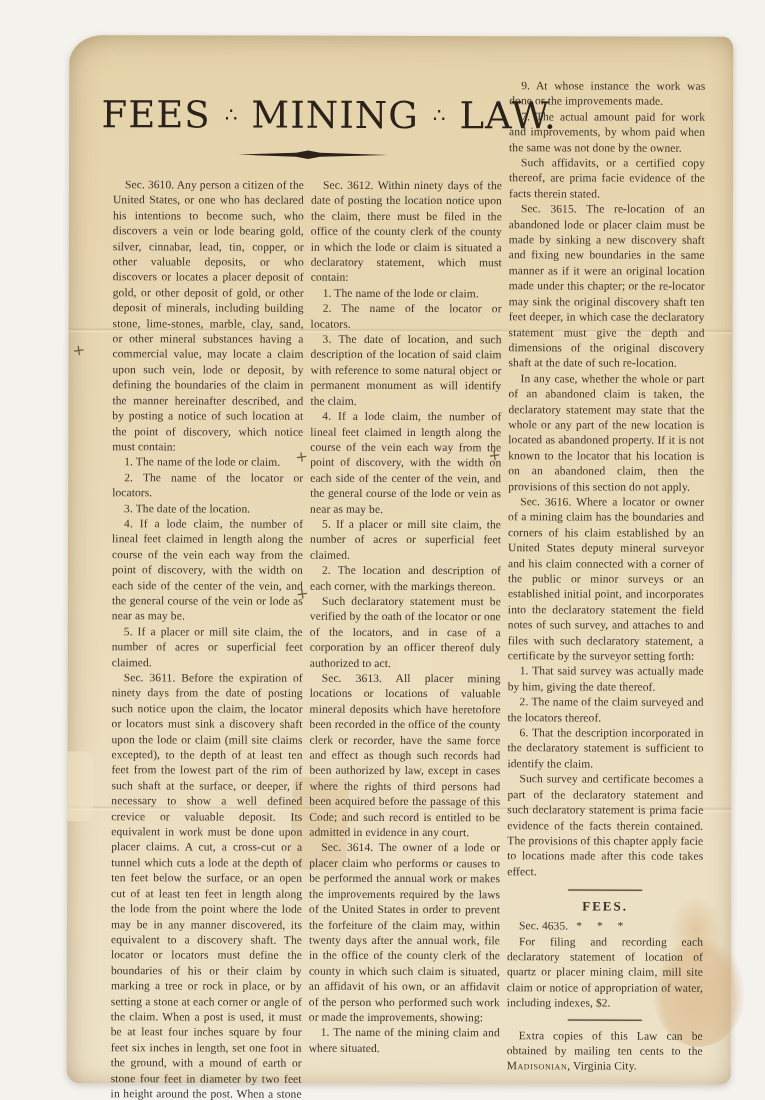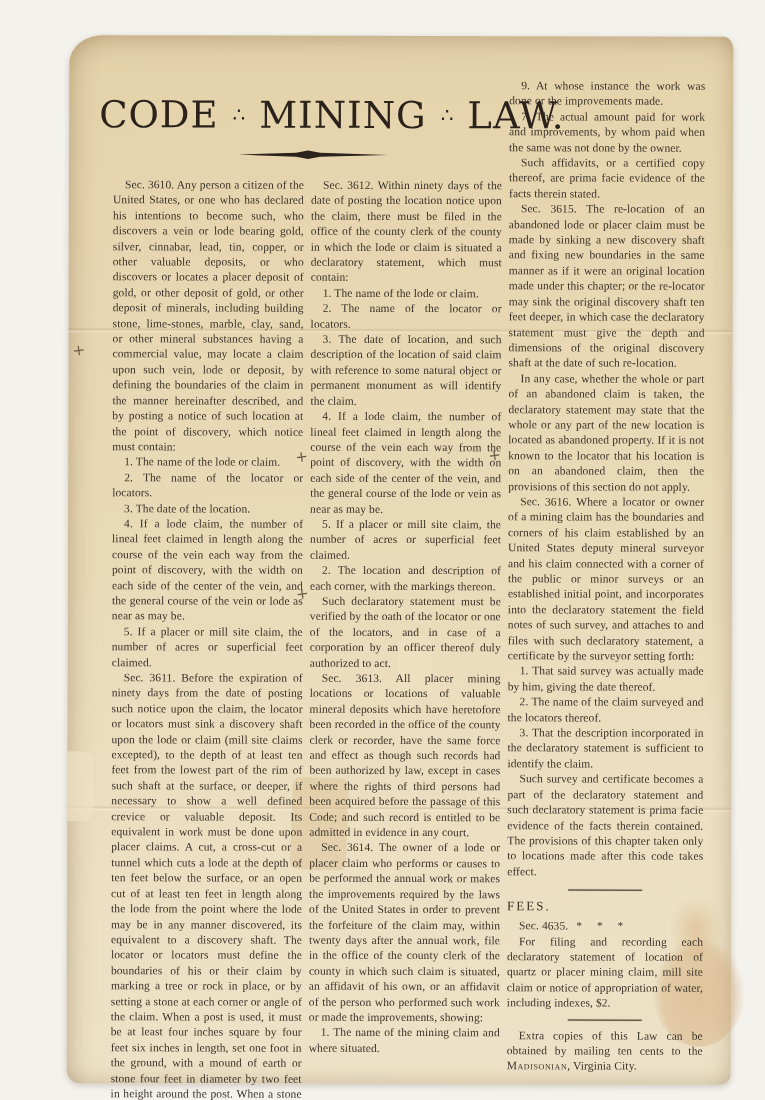--- a/index.html
+++ b/index.html
@@ -75,22 +75,22 @@
     transform:rotate(-8deg);
     pointer-events:none;
   }
   .mm1{left:4px;top:306px;}
   .mm2{left:227px;top:412px;}
   .mm3{left:228px;top:549px;}
   .mm4{left:420px;top:410px;}
   .fees-block{margin-top:10px;}
   .rule{width:74px;height:1px;background:#4a3d30;margin:8px auto 8px auto;box-shadow:0 0 1px rgba(74,61,48,0.6);}
   .fees-heading{
-    text-align:left;font-size:13px;letter-spacing:2px;
-    color:#3a3127;margin:2px 0 4px 0;font-weight:normal;
+    text-align:center;font-size:13px;letter-spacing:2px;
+    color:#3a3127;margin:2px 0 4px 0;font-weight:bold;
   }
   .fees-sec{font-size:11.5px;line-height:15.4px;text-indent:12px;margin:0;}
   .fees-sec .stars{letter-spacing:6px;margin-left:8px;}
   .fees-body{font-size:11.5px;line-height:15.4px;text-align:justify;text-indent:12px;margin:0;}
   .extra-body{font-size:11.5px;line-height:15.4px;text-align:justify;text-indent:12px;margin:6px 0 0 0;}
   .extra-body .smallcaps{font-variant:small-caps;letter-spacing:0.6px;}
 </style>
 </head>
 <body>
 
@@ -107,21 +107,21 @@
   <span class="margin-mark mm1">+</span>
   <span class="margin-mark mm2">+</span>
   <span class="margin-mark mm3">+</span>
   <span class="margin-mark mm4">+</span>
 
   <div class="content">
 
     <div class="left-wrap">
       <div class="title-area">
         <div class="doc-title">
-          <span>CODE</span><span class="sep">∴</span><span>MINING</span><span class="sep">∴</span><span>LAW.</span>
+          <span>FEES</span><span class="sep">∴</span><span>MINING</span><span class="sep">∴</span><span>LAW.</span>
         </div>
         <div class="divider">
           <svg width="150" height="10" viewBox="0 0 150 10">
             <polygon points="0,5 58,3 70,0.8 82,3 150,5 82,7 70,9.2 58,7" fill="#2a221b"></polygon>
           </svg>
         </div>
       </div>
 
       <div class="two-cols">
         <div class="col c1">
@@ -152,22 +152,22 @@
 
     <div class="col c3">
       <p>9. At whose instance the work was done or the improvements made.</p>
       <p>7. The actual amount paid for work and improvements, by whom paid when the same was not done by the owner.</p>
       <p>Such affidavits, or a certified copy thereof, are prima facie evidence of the facts therein stated.</p>
       <p>Sec. 3615.  The re-location of an abandoned lode or placer claim must be made by sinking a new discovery shaft and fixing new boundaries in the same manner as if it were an original location made under this chapter; or the re-locator may sink the original discovery shaft ten feet deeper, in which case the declaratory statement must give the depth and dimensions of the original discovery shaft at the date of such re-location.</p>
       <p>In any case, whether the whole or part of an abandoned claim is taken, the declaratory statement may state that the whole or any part of the new location is located as abandoned property.  If it is not known to the locator that his location is on an abandoned claim, then the provisions of this section do not apply.</p>
       <p>Sec. 3616.  Where a locator or owner of a mining claim has the boundaries and corners of his claim established by an United States deputy mineral surveyor and his claim connected with a corner of the public or minor surveys or an established initial point, and incorporates into the declaratory statement the field notes of such survey, and attaches to and files with such declaratory statement, a certificate by the surveyor setting forth:</p>
       <p>1. That said survey was actually made by him, giving the date thereof.</p>
       <p>2. The name of the claim surveyed and the locators thereof.</p>
-      <p>3. That the description incorporated in the declaratory statement is sufficient to identify the claim.</p>
-      <p>Such survey and certificate becomes a part of the declaratory statement and such declaratory statement is prima facie evidence of the facts therein contained.  The provisions of this chapter taken only to locations made after this code takes effect.</p>
+      <p>6. That the description incorporated in the declaratory statement is sufficient to identify the claim.</p>
+      <p>Such survey and certificate becomes a part of the declaratory statement and such declaratory statement is prima facie evidence of the facts therein contained.  The provisions of this chapter apply facie to locations made after this code takes effect.</p>
 
       <div class="fees-block">
         <div class="rule"></div>
         <div class="fees-heading">FEES.</div>
         <p class="fees-sec"><span>Sec. 4635.</span><span class="stars">*  *  *</span></p>
         <p class="fees-body">For filing and recording each declaratory statement of location of quartz or placer mining claim, mill site claim or notice of appropriation of water, including indexes, $2.</p>
         <div class="rule"></div>
         <p class="extra-body"><span>Extra copies of this Law can be obtained by mailing ten cents to the </span><span class="smallcaps">Madisonian</span><span>, Virginia City.</span></p>
       </div>
     </div>

